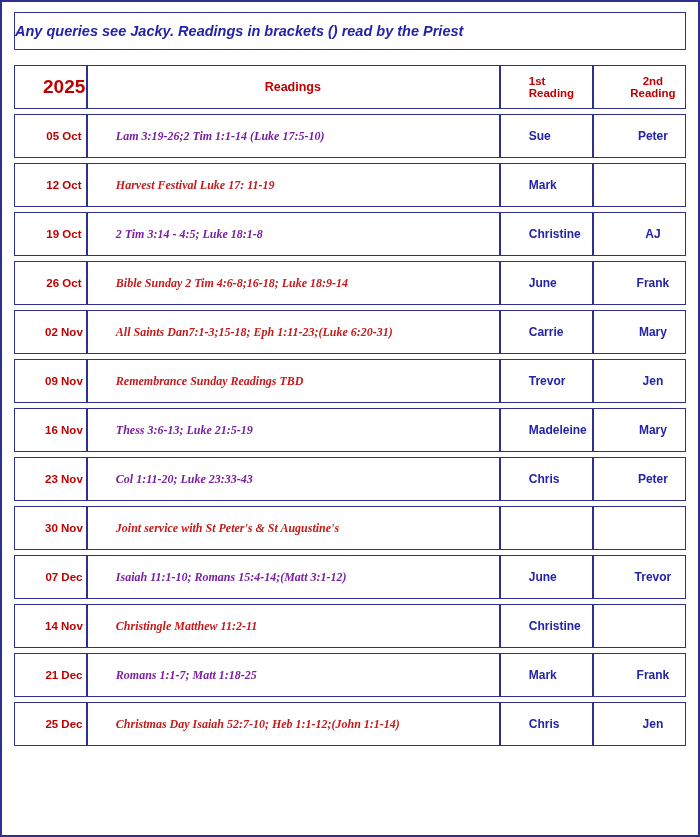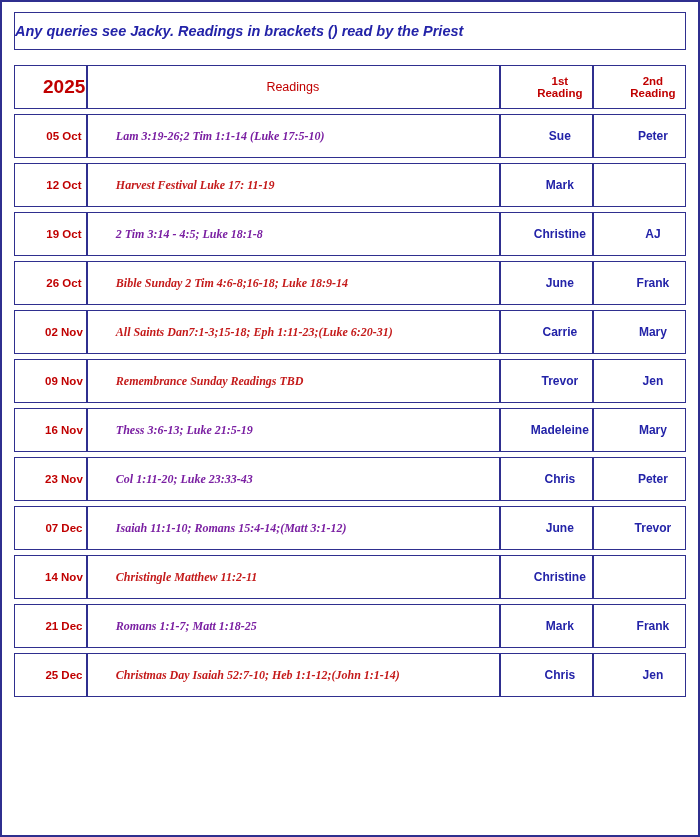--- a/index.html
+++ b/index.html
@@ -61,35 +61,35 @@
   .c-date {
     width: 72px;
     text-align: center;
   }
   .c-readings {
     width: 408px;
     padding-left: 10px;
   }
   .c-first {
     width: 92px;
-    text-align: center;
+    text-align: left;
   }
   .c-second {
     width: 92px;
     text-align: center;
   }
   
   .hdr .c-date {
     color: #c00000;
     font-weight: bold;
     font-size: 19px;
   }
   .hdr .c-readings {
     color: #c00000;
-    font-weight: normal;
+    font-weight: bold;
     font-size: 12.5px;
     text-align: center;
     padding-left: 0;
   }
   .hdr .c-first, .hdr .c-second {
     color: #c00000;
     font-weight: bold;
     font-size: 11.5px;
   }
   
@@ -174,20 +174,26 @@
           <td class="c-first">Madeleine</td>
           <td class="c-second">Mary</td>
         </tr>
         <tr class="row">
           <td class="c-date">23 Nov</td>
           <td class="c-readings"><span class="purple">Col 1:11-20; Luke 23:33-43</span></td>
           <td class="c-first">Chris</td>
           <td class="c-second">Peter</td>
         </tr>
         <tr class="row">
+          <td class="c-date">30 Nov</td>
+          <td class="c-readings"><span>Joint service with St Peter's &amp; St Augustine's</span></td>
+          <td class="c-first"></td>
+          <td class="c-second"></td>
+        </tr>
+        <tr class="row">
           <td class="c-date">07 Dec</td>
           <td class="c-readings"><span class="purple">Isaiah 11:1-10; Romans 15:4-14;(Matt 3:1-12)</span></td>
           <td class="c-first">June</td>
           <td class="c-second">Trevor</td>
         </tr>
         <tr class="row">
           <td class="c-date">14 Nov</td>
           <td class="c-readings"><span>Christingle  Matthew 11:2-11</span></td>
           <td class="c-first">Christine</td>
           <td class="c-second"></td>

